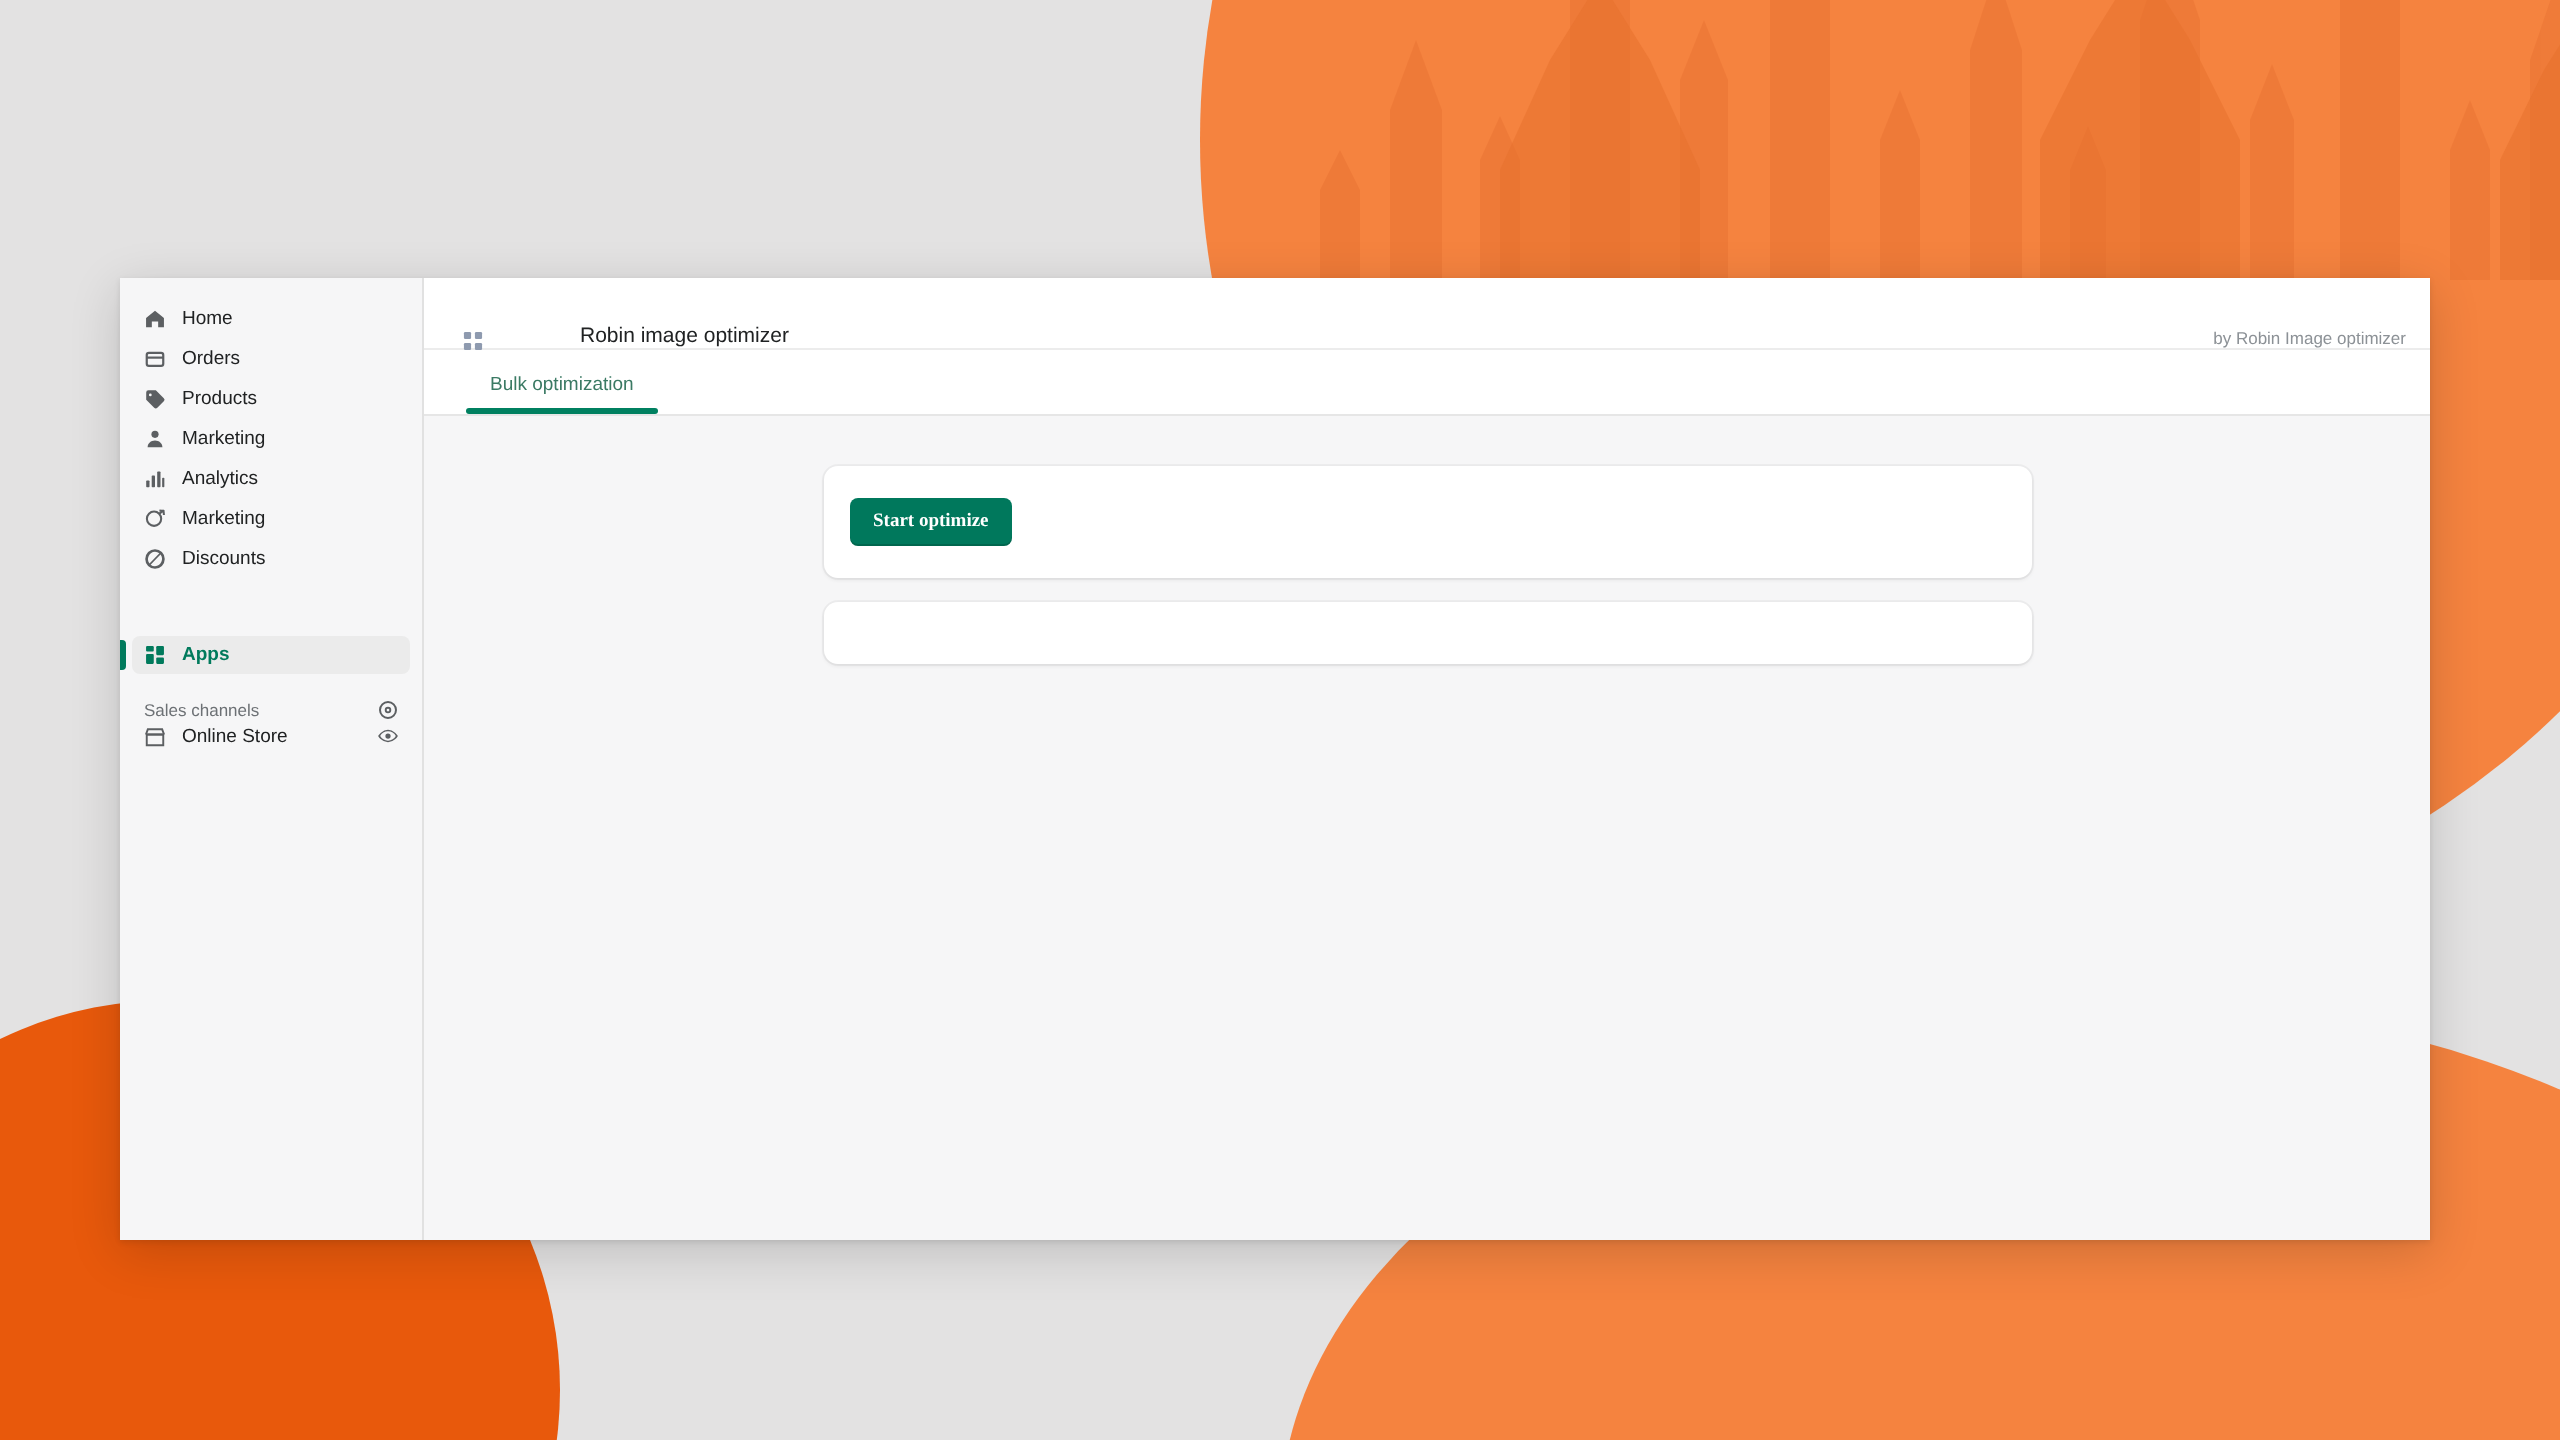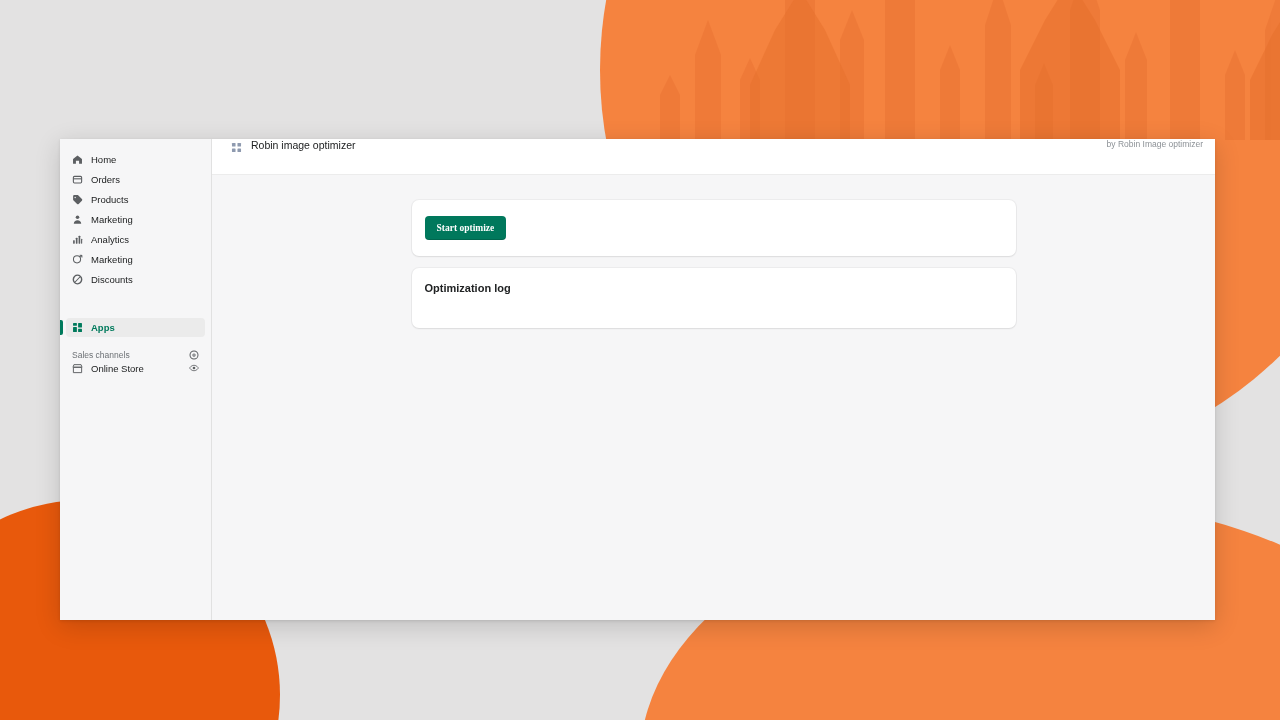--- a/index.html
+++ b/index.html
@@ -96,22 +96,23 @@
   }
   .chan-item .eye { margin-left: auto; width: 10px; height: 10px; cursor: pointer; }
 
   
   .main { flex: 1; display: flex; flex-direction: column; min-width: 0; }
 
   .topbar {
     height: 36px; flex: 0 0 36px;
     background: #fff;
     border-bottom: 1px solid #ececec;
-    display: flex; align-items: flex-start;
+    display: flex; align-items: flex-end;
     padding: 0 12px 0 19px;
+    gap: 39px;
   }
   .topbar .app-ico { width: 11px; height: 11px; margin-right: 9px; flex: 0 0 11px; }
   .topbar .title { font-size: 10.5px; color: #202223; }
   .topbar .credit { margin-left: auto; font-size: 8.5px; color: #8c9196; }
 
   .tabbar {
     height: 33px; flex: 0 0 33px;
     background: #fff;
     border-bottom: 1px solid #e6e6e6;
     display: flex; align-items: flex-end;
@@ -316,31 +317,35 @@
               <rect x="1.4" y="1.4" width="5.2" height="5.2" rx=".9"></rect>
               <rect x="9.4" y="1.4" width="5.2" height="5.2" rx=".9"></rect>
               <rect x="1.4" y="9.4" width="5.2" height="5.2" rx=".9"></rect>
               <rect x="9.4" y="9.4" width="5.2" height="5.2" rx=".9"></rect>
             </svg>
         </span>
         <span class="title">Robin image optimizer</span>
         <span class="credit">by Robin Image optimizer</span>
       </div>
 
+      <div class="tabbar">
+        <div class="tab active">
+          <span>Bulk optimization</span>
+        </div>
+      </div>
 
       <div class="content">
 
         <div class="card">
           <div class="card-action">
             <button class="btn-primary">Start optimize</button>
           </div>
         </div>
 
         <div class="card">
           <div class="card-log">
-            <div class="log-title">Optimization log</div>
           </div>
         </div>
 
       </div>
     </section>
   </div>
 </div>
 
 </body></html>

